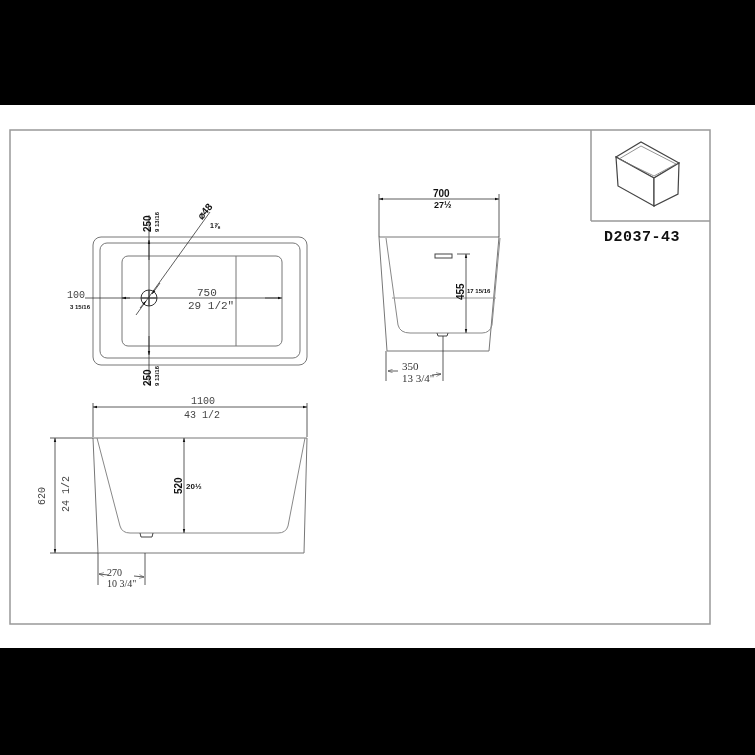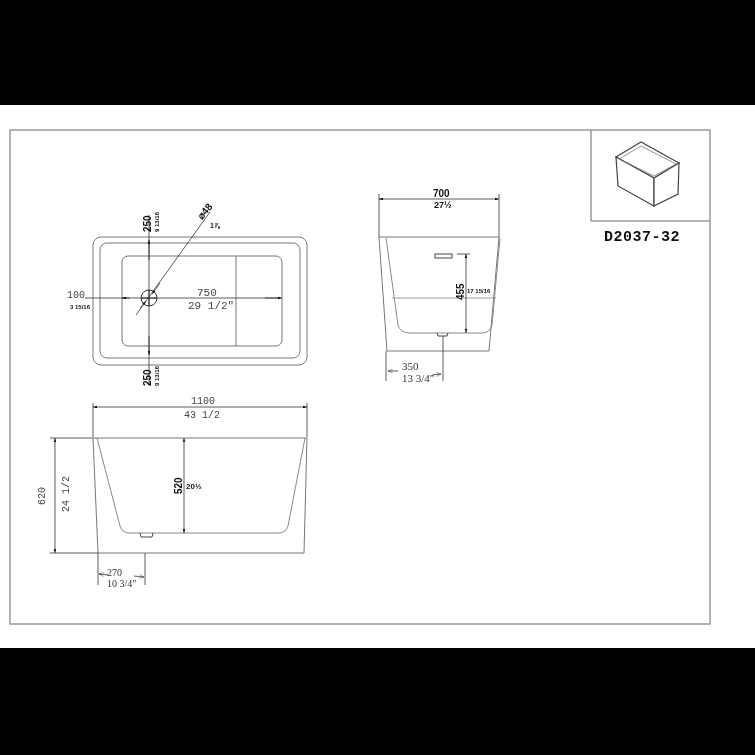--- a/index.html
+++ b/index.html
@@ -116,13 +116,13 @@
   <text class="t" font-size="10" x="191" y="404">1100</text>
   <text class="t" font-size="10" x="184" y="418">43 1/2</text>
   <text class="t" font-size="10" transform="translate(45,505) rotate(-90)">620</text>
   <text class="t" font-size="10" transform="translate(69,512) rotate(-90)">24 1/2</text>
   <text class="tb" font-size="10" transform="translate(182,494) rotate(-90)">520</text>
   <text class="tb" font-size="8" x="186" y="489">20½</text>
   <text class="ts" font-size="10" x="107" y="576">270</text>
   <text class="ts" font-size="10" x="107" y="587">10 3/4"</text>
 </svg>
 
-<div class="model">D2037-32</div>
+<div class="model">D2037-43</div>
 
 </body></html>

